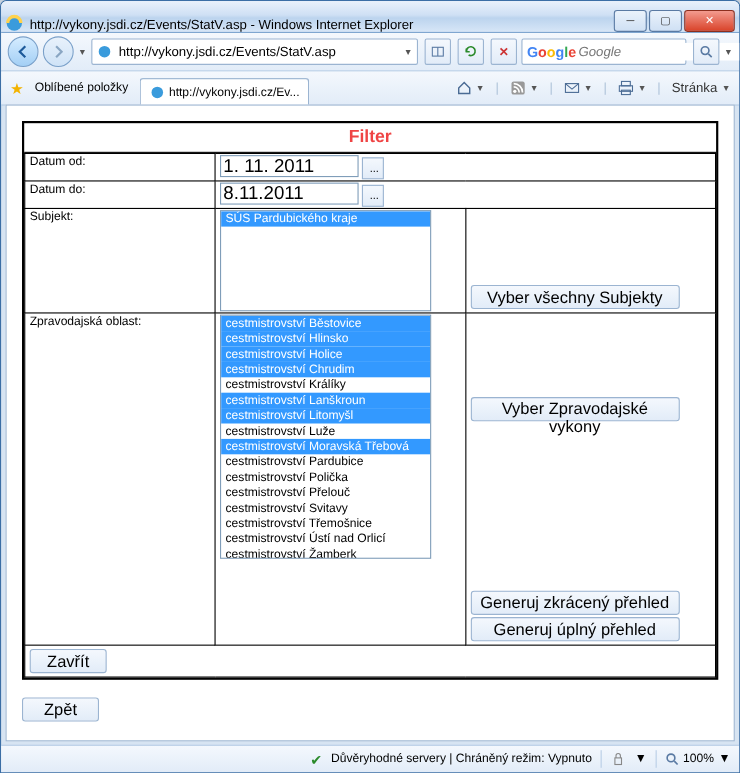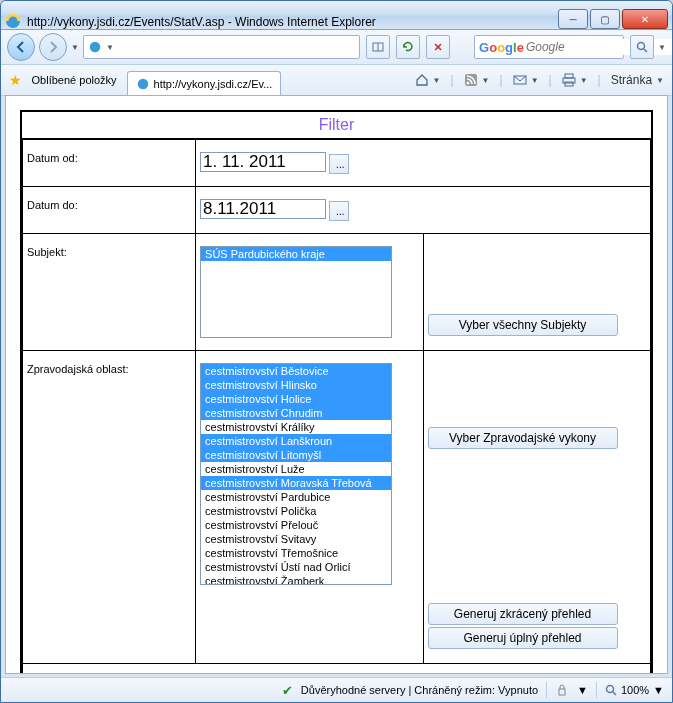--- a/index.html
+++ b/index.html
@@ -10,48 +10,48 @@
 .win-btns{display:flex;gap:2px;}
 .win-btn{width:28px;height:18px;border:1px solid #5a7aa3;background:linear-gradient(#eaf2fb,#cfe0f4);border-radius:3px;display:flex;align-items:center;justify-content:center;font-size:10px;color:#333;}
 .win-btn.close{background:linear-gradient(#f39b8f,#d9432a);color:#fff;border-color:#8c2e1e;width:44px;}
 
 .navbar{height:34px;background:linear-gradient(#f4f8fd,#e2ecf8);display:flex;align-items:center;padding:0 6px;border-bottom:1px solid #b8cee6;gap:4px;}
 .nav-btn{width:26px;height:26px;border-radius:50%;border:1px solid #7aa0c9;background:linear-gradient(#e8f1fb,#cfe3f7);display:flex;align-items:center;justify-content:center;color:#3a5f8a;font-size:13px;}
 .nav-btn.back{background:linear-gradient(#d5ecff,#a3cff5);}
 .url-wrap{flex:1;display:flex;align-items:center;background:#fff;border:1px solid #9bb4d1;height:22px;border-radius:2px;padding:0 4px;}
 .url-wrap input{border:0;outline:0;flex:1;font-size:12px;font-family:inherit;}
 .small-btn{width:22px;height:22px;border:1px solid #9bb4d1;background:linear-gradient(#f4f8fd,#e2ecf8);display:flex;align-items:center;justify-content:center;margin-left:2px;border-radius:2px;font-size:11px;color:#555;}
-.search-wrap{width:140px;display:flex;align-items:center;background:#fff;border:1px solid #9bb4d1;height:22px;border-radius:2px;padding:0 4px;margin-left:20px;}
+.search-wrap{width:140px;display:flex;align-items:center;background:#fff;border:1px solid #9bb4d1;height:22px;border-radius:2px;padding:0 4px;margin-left:0;}
 .search-wrap input{border:0;outline:0;flex:1;font-size:12px;font-style:italic;color:#888;font-family:inherit;}
 .glogo{font-weight:bold;font-size:13px;}
 .glogo .b{color:#4285f4}.glogo .r{color:#ea4335}.glogo .y{color:#fbbc05}.glogo .g{color:#34a853}
 
 .favbar{height:30px;background:linear-gradient(#f4f8fd,#e2ecf8);display:flex;align-items:center;padding:0 8px;border-bottom:1px solid #b8cee6;gap:10px;}
 .favbar .star{color:#f3b300;font-size:14px;}
 .tab{background:#fff;border:1px solid #9bb4d1;border-bottom:0;height:24px;display:flex;align-items:center;padding:0 8px;gap:4px;font-size:11px;border-radius:3px 3px 0 0;margin-top:6px;}
 .toolbar-icons{display:flex;align-items:center;gap:10px;margin-left:auto;color:#4a6b94;font-size:12px;}
 .toolbar-icons .sep{color:#b0c4da;}
 .toolbar-icons .dd{font-size:8px;color:#555;margin-left:-6px;}
 .page-link{color:#333;font-size:12px;}
 
 .content{position:absolute;top:94px;bottom:28px;left:4px;right:4px;background:#fff;border:1px solid #9bb4d1;overflow:auto;}
 .inner{padding:14px;}
 .filter-box{border:2px solid #000;}
-.filter-title{text-align:center;font-size:16px;font-weight:normal;color:#8b5cf6;padding:4px 1px;border-bottom:1px solid #000;}
+.filter-title{text-align:center;font-size:16px;font-weight:bold;color:#ef4444;padding:4px 1px;border-bottom:1px solid #000;}
 .filter-table{width:100%;border-collapse:collapse;}
-.filter-table td{border:1px solid #000;padding:12px 4px;vertical-align:top;font-size:11px;}
+.filter-table td{border:1px solid #000;padding:1px 4px;vertical-align:top;font-size:11px;}
 .filter-table td.lbl{width:150px;}
 .txt{border:1px solid #7f9db9;height:18px;width:120px;font-size:17px;padding:0 2px;font-family:inherit;}
 .cal-btn{width:20px;height:20px;border:1px solid #9bb4d1;background:linear-gradient(#f4f8fd,#e2ecf8);font-size:10px;vertical-align:middle;}
 .listbox{width:190px;border:1px solid #7f9db9;background:#fff;font-size:11px;overflow:hidden;}
 .listbox.subj{height:90px;}
 .listbox.area{height:220px;}
 .listbox .opt{padding:1px 4px;white-space:nowrap;color:#000;}
 .listbox .opt.sel{background:#3399ff;color:#fff;}
-.fbtn{display:block;width:190px;height:22px;border:1px solid #9bb4d1;background:linear-gradient(#f4f8fd,#e2ecf8);font-size:12px;margin:2px 0;border-radius:3px;font-family:inherit;}
+.fbtn{display:block;width:190px;height:22px;border:1px solid #9bb4d1;background:linear-gradient(#f4f8fd,#e2ecf8);font-size:15px;margin:2px 0;border-radius:3px;font-family:inherit;}
 .fbtn.small{width:70px;display:inline-block;}
 .side-cell{width:200px;vertical-align:top;padding-top:4px !important;}
 
 .statusbar{position:absolute;bottom:0;left:0;right:0;height:24px;background:linear-gradient(#f4f8fd,#e2ecf8);border-top:1px solid #b8cee6;display:flex;align-items:center;padding:0 8px;font-size:11px;gap:8px;}
 .statusbar .flex{flex:1;}
 .statusbar .chk{color:#2a8a2a;font-size:13px;}
 .statusbar .zoom{margin-left:auto;display:flex;align-items:flex-start;gap:4px;}
 .statusbar .sep{width:1px;height:16px;background:#b8cee6;}
 
 svg{display:block;}
@@ -87,20 +87,21 @@
           <path d="M5 2 L10 7 L5 12" fill="none" stroke="#8aa6c3" stroke-width="2"></path>
         </svg>
     </div>
     <span style="font-size:8px;color:#555;">▼</span>
     <div class="url-wrap">
       <span style="margin-right:4px;">
         <svg width="14" height="14" viewBox="0 0 16 16">
             <circle cx="8" cy="8" r="6" fill="#3a9bdc"></circle>
           </svg>
       </span>
+      <input type="text" value="http://vykony.jsdi.cz/Events/StatV.asp" style="">
       <span style="font-size:8px;color:#555;">▼</span>
     </div>
     <div class="small-btn">
       <svg width="12" height="12" viewBox="0 0 12 12">
           <rect x="1" y="2" width="10" height="8" fill="none" stroke="#5a7aa3"></rect>
           <line x1="6" y1="2" x2="6" y2="10" stroke="#5a7aa3"></line>
         </svg>
     </div>
     <div class="small-btn">
       <svg width="12" height="12" viewBox="0 0 12 12">

